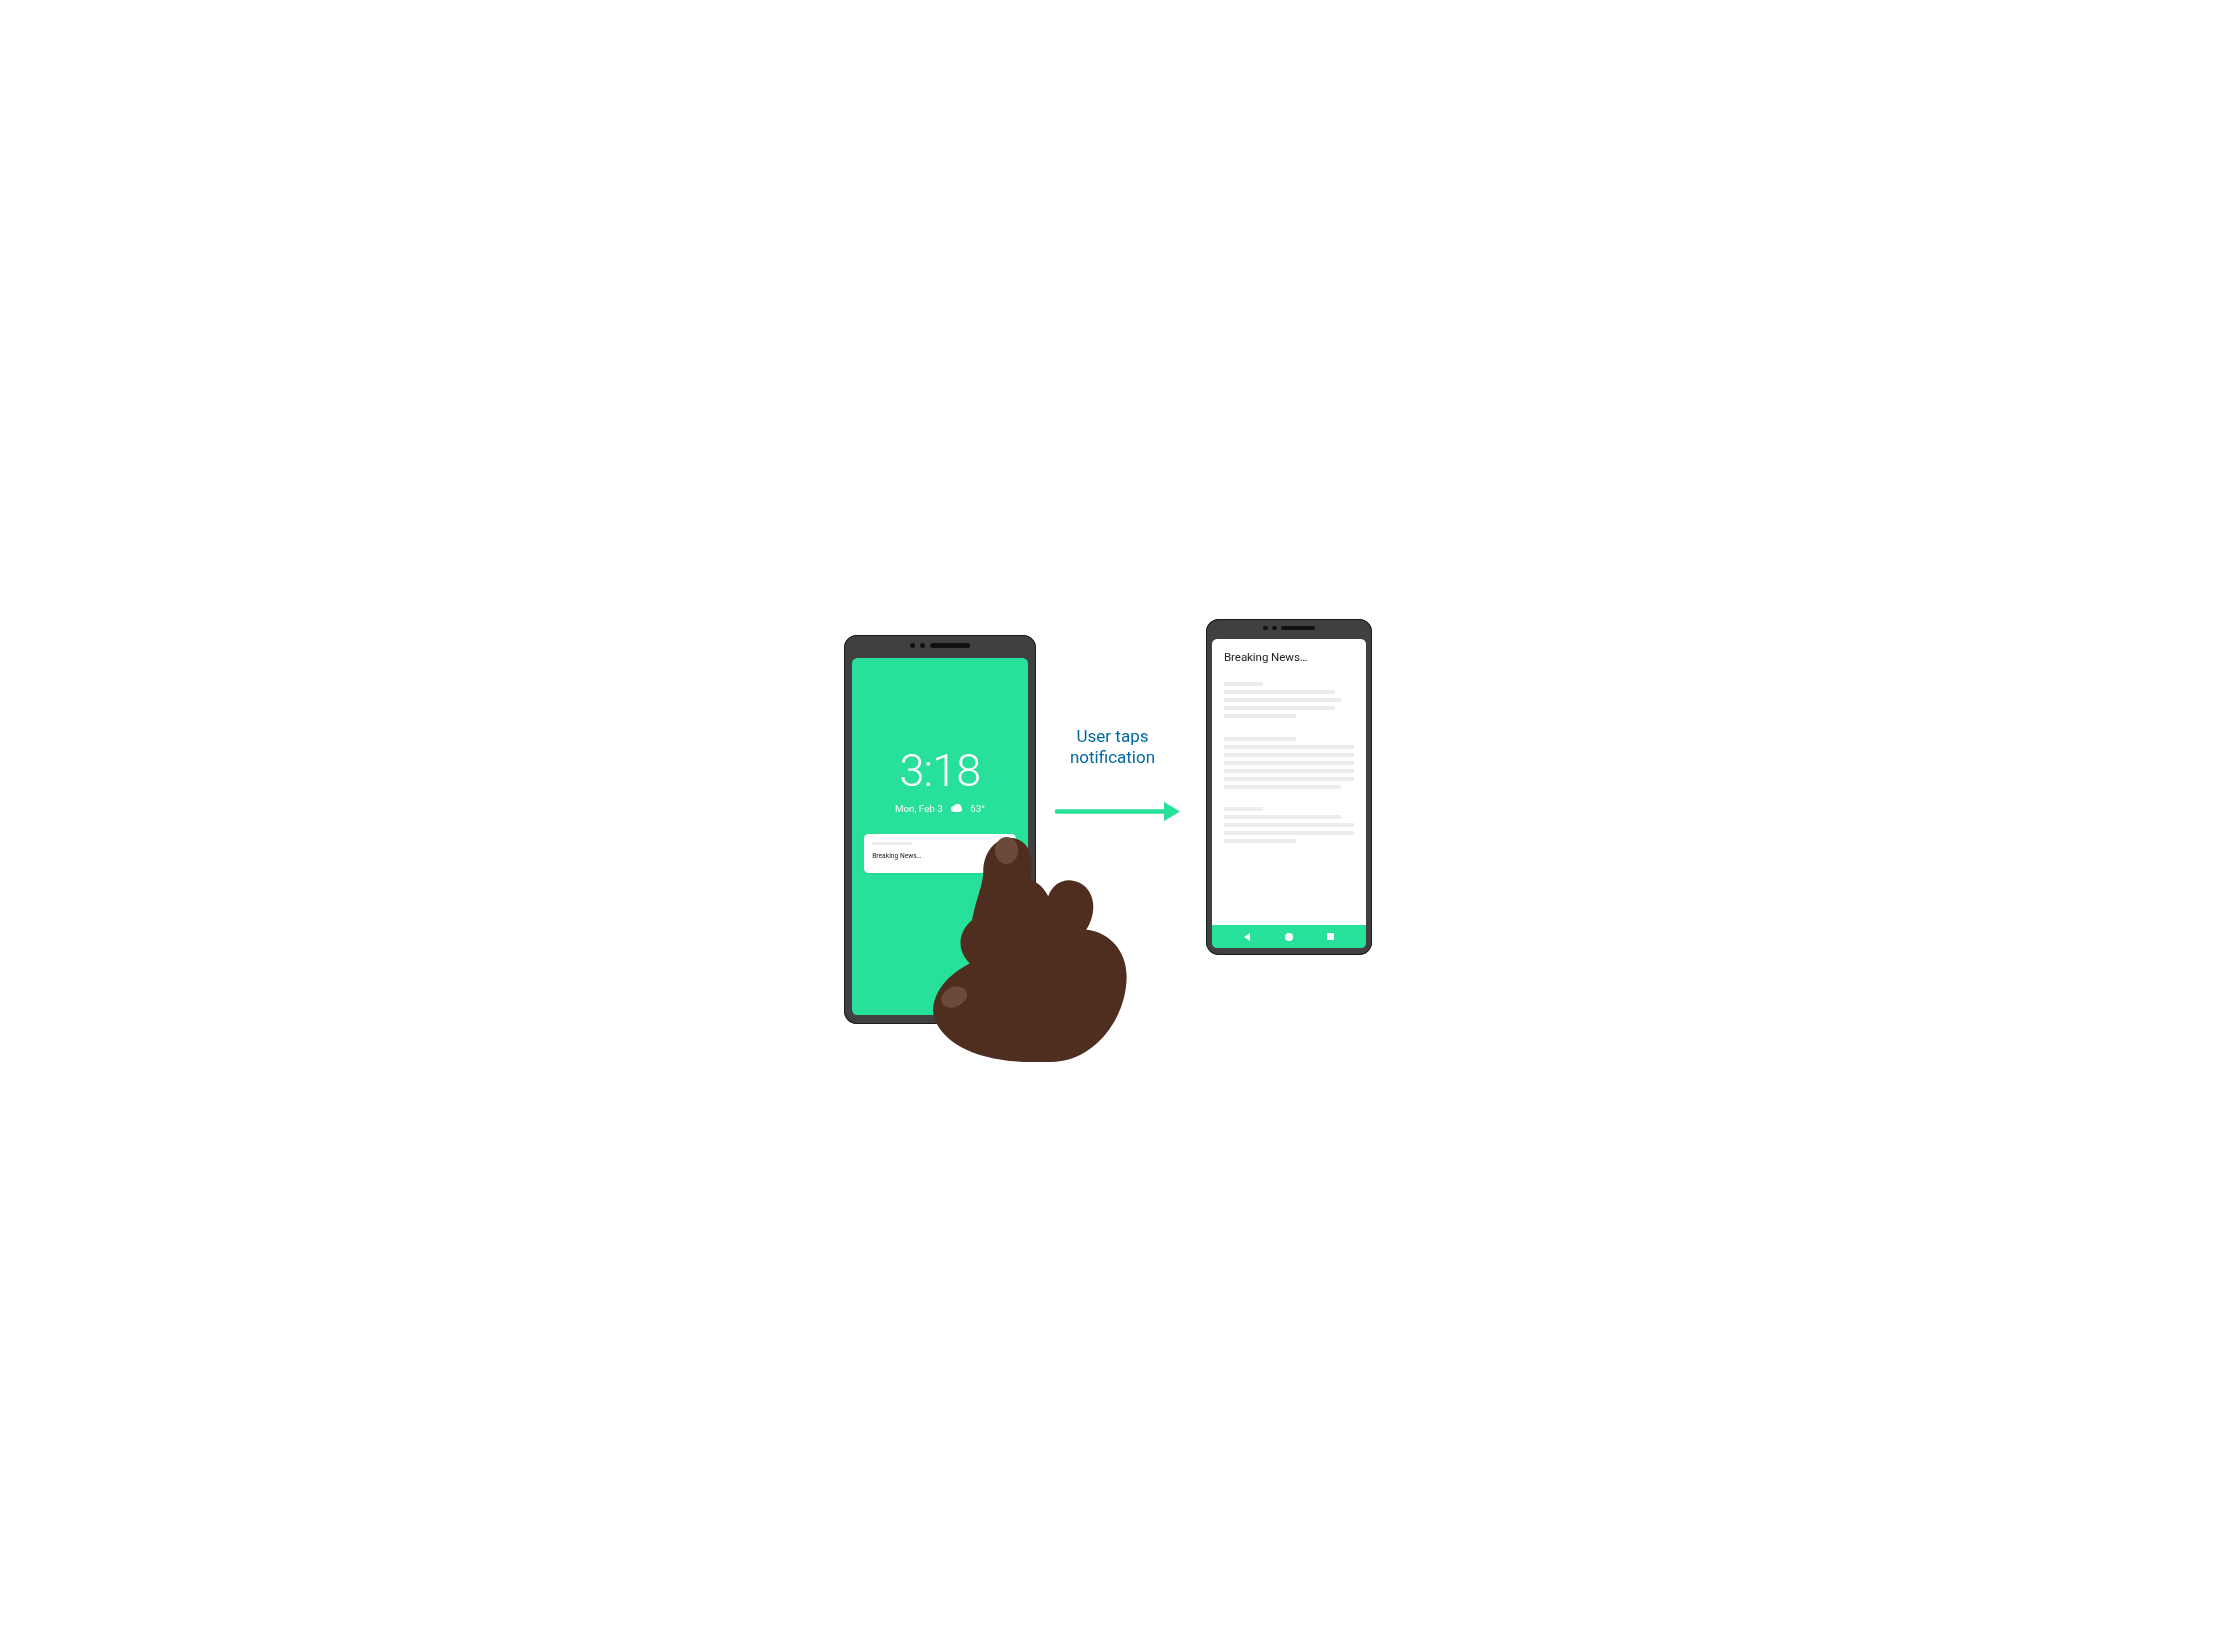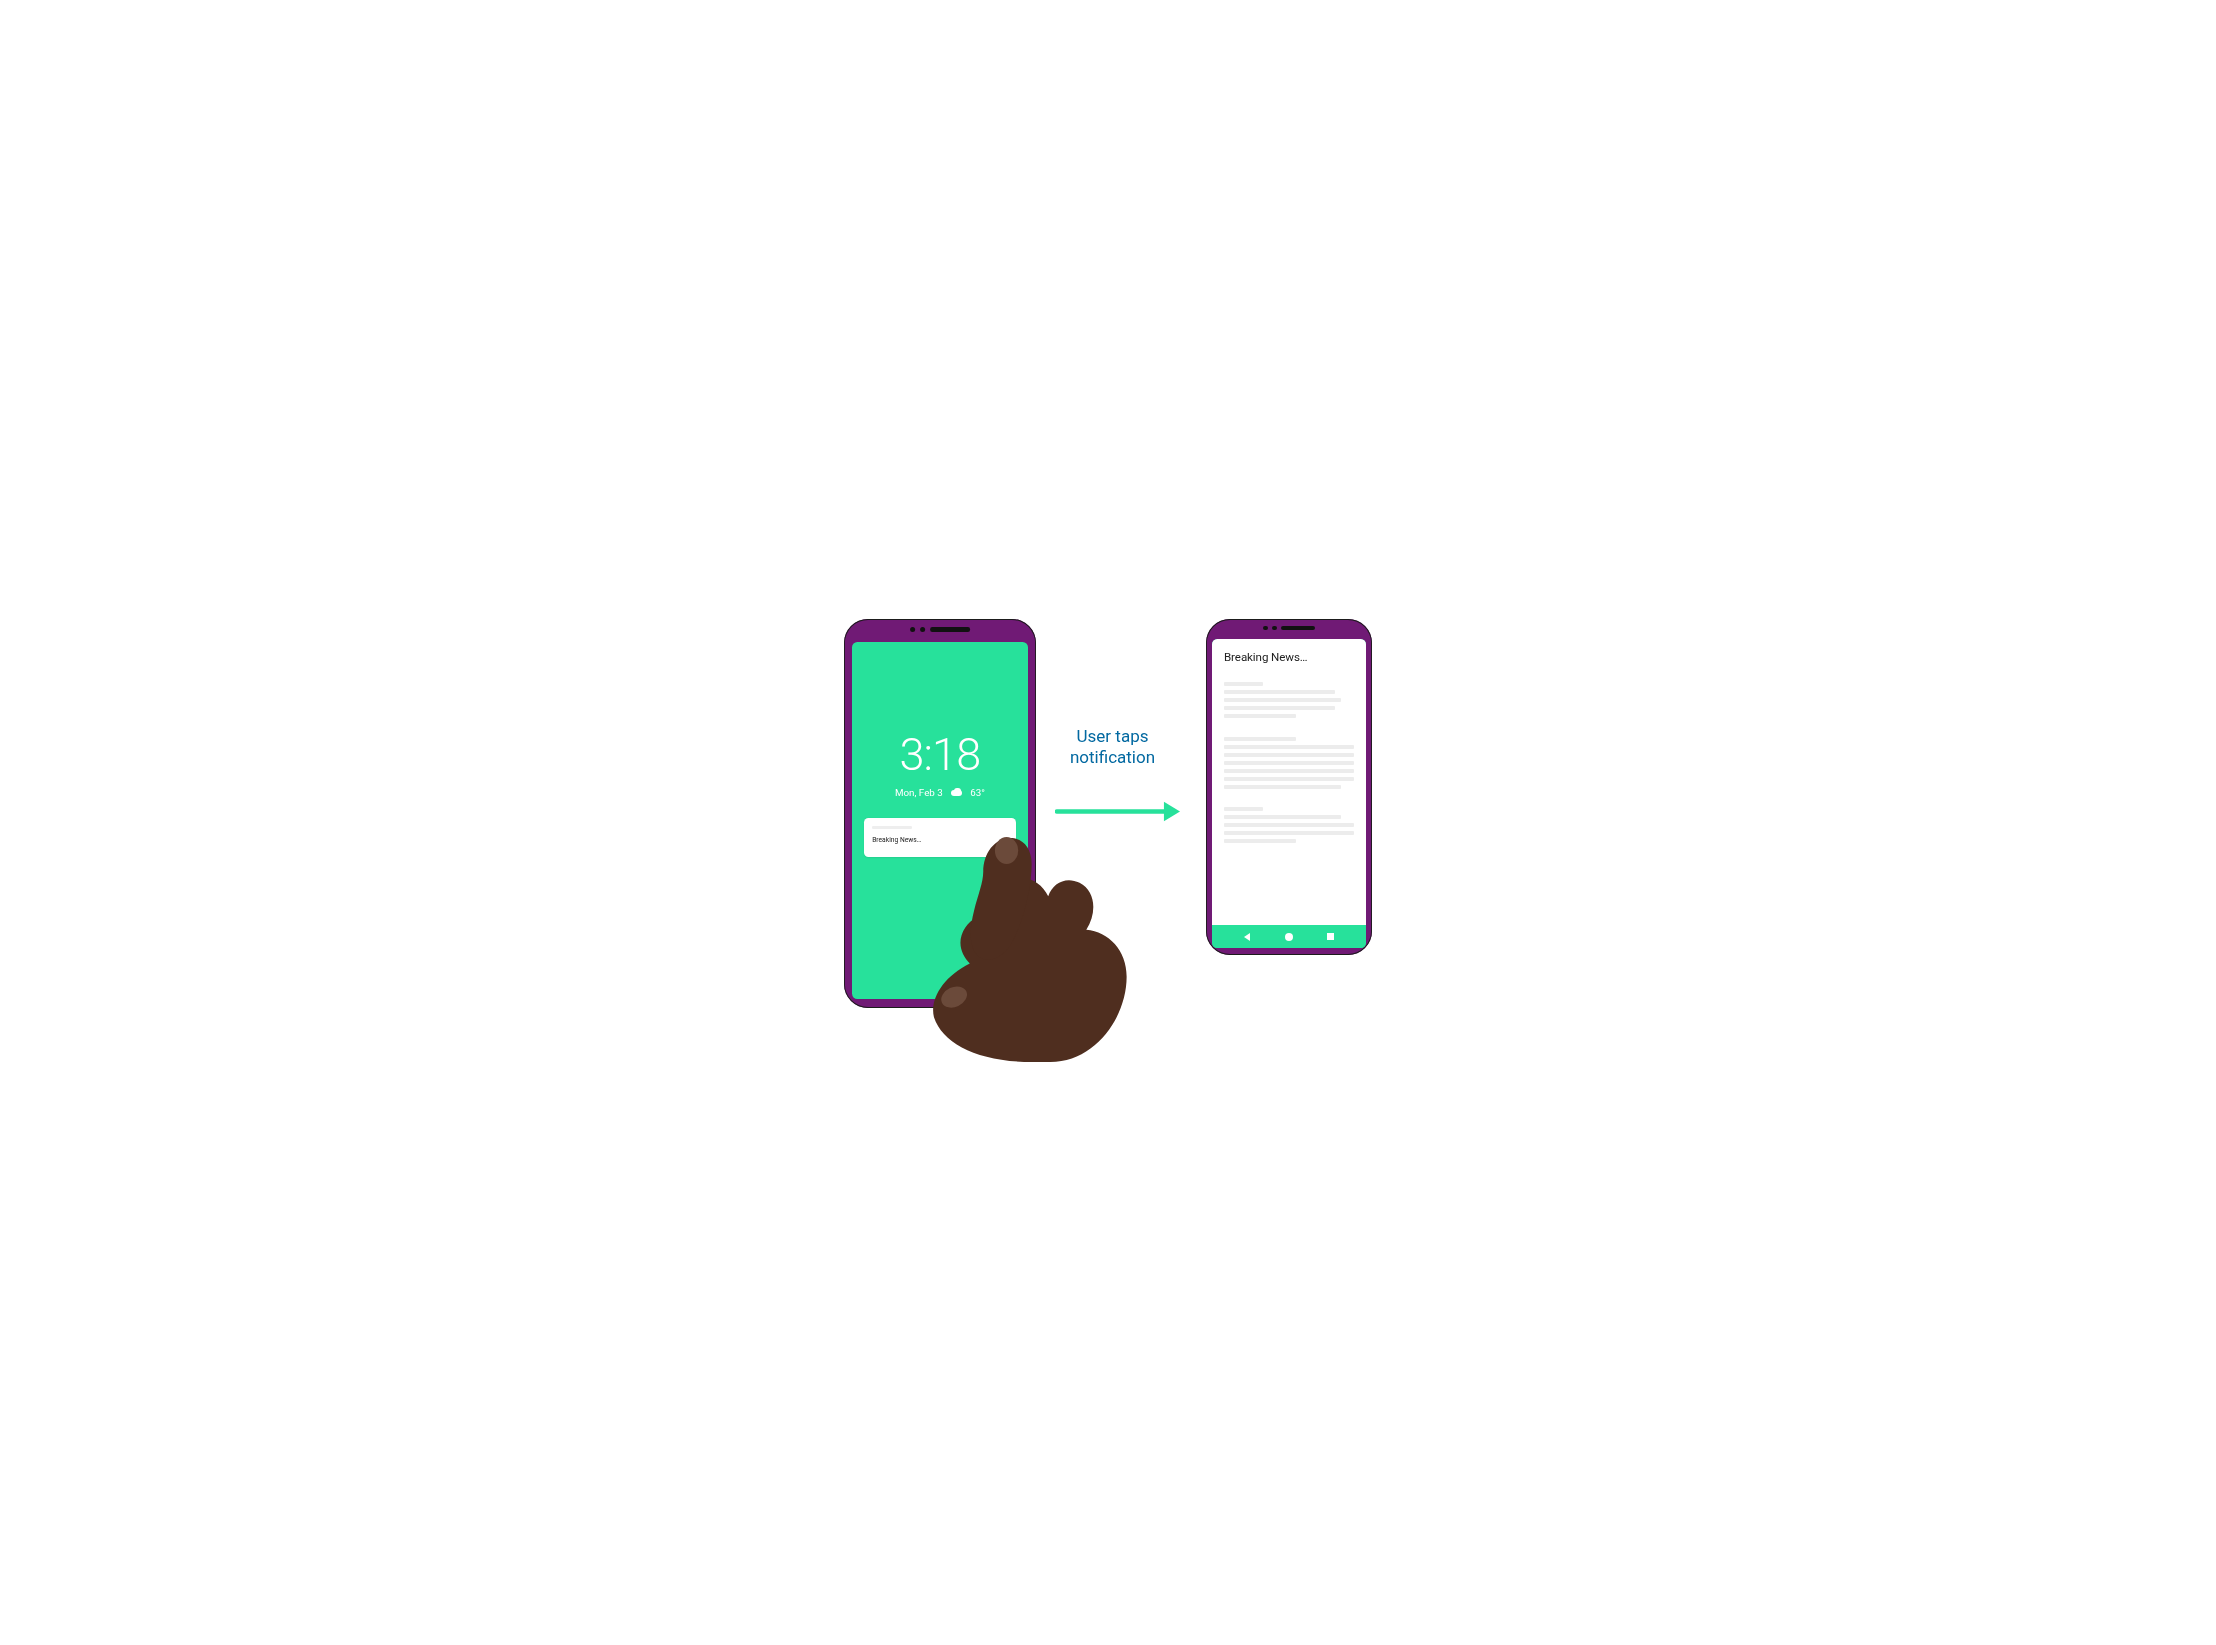--- a/index.html
+++ b/index.html
@@ -12,22 +12,22 @@
     justify-content: center;
   }
   .stage {
     position: relative;
     width: 573px;
     height: 425px;
   }
   
   .phone {
     position: absolute;
-    border-radius: 24px;
-    background: #701a75;
+    border-radius: 13px;
+    background: #404040;
     box-shadow: inset 0 0 0 0.9px #1b1b1b;
   }
   .phone .screen {
     position: absolute;
     border-radius: 5.4px;
     overflow: hidden;
   }
   .phone .sensor-bar {
     position: absolute;
     top: 8px;
@@ -39,21 +39,21 @@
   }
   .phone .sensor-dot {
     width: 5.4px; height: 5.4px; border-radius: 50%; background: #111;
   }
   .phone .speaker {
     width: 40px; height: 4.5px; border-radius: 2.2px; background: #111;
   }
   
   .phone-left {
     left: 22.4px;
-    top: 9px;
+    top: 25px;
     width: 192px;
     height: 389px;
   }
   .phone-left .screen {
     left: 8px; right: 8px; top: 23px; bottom: 9px;
     background: #27e19b;
   }
   .lockscreen {
     position: absolute; inset: 0;
     display: flex;

